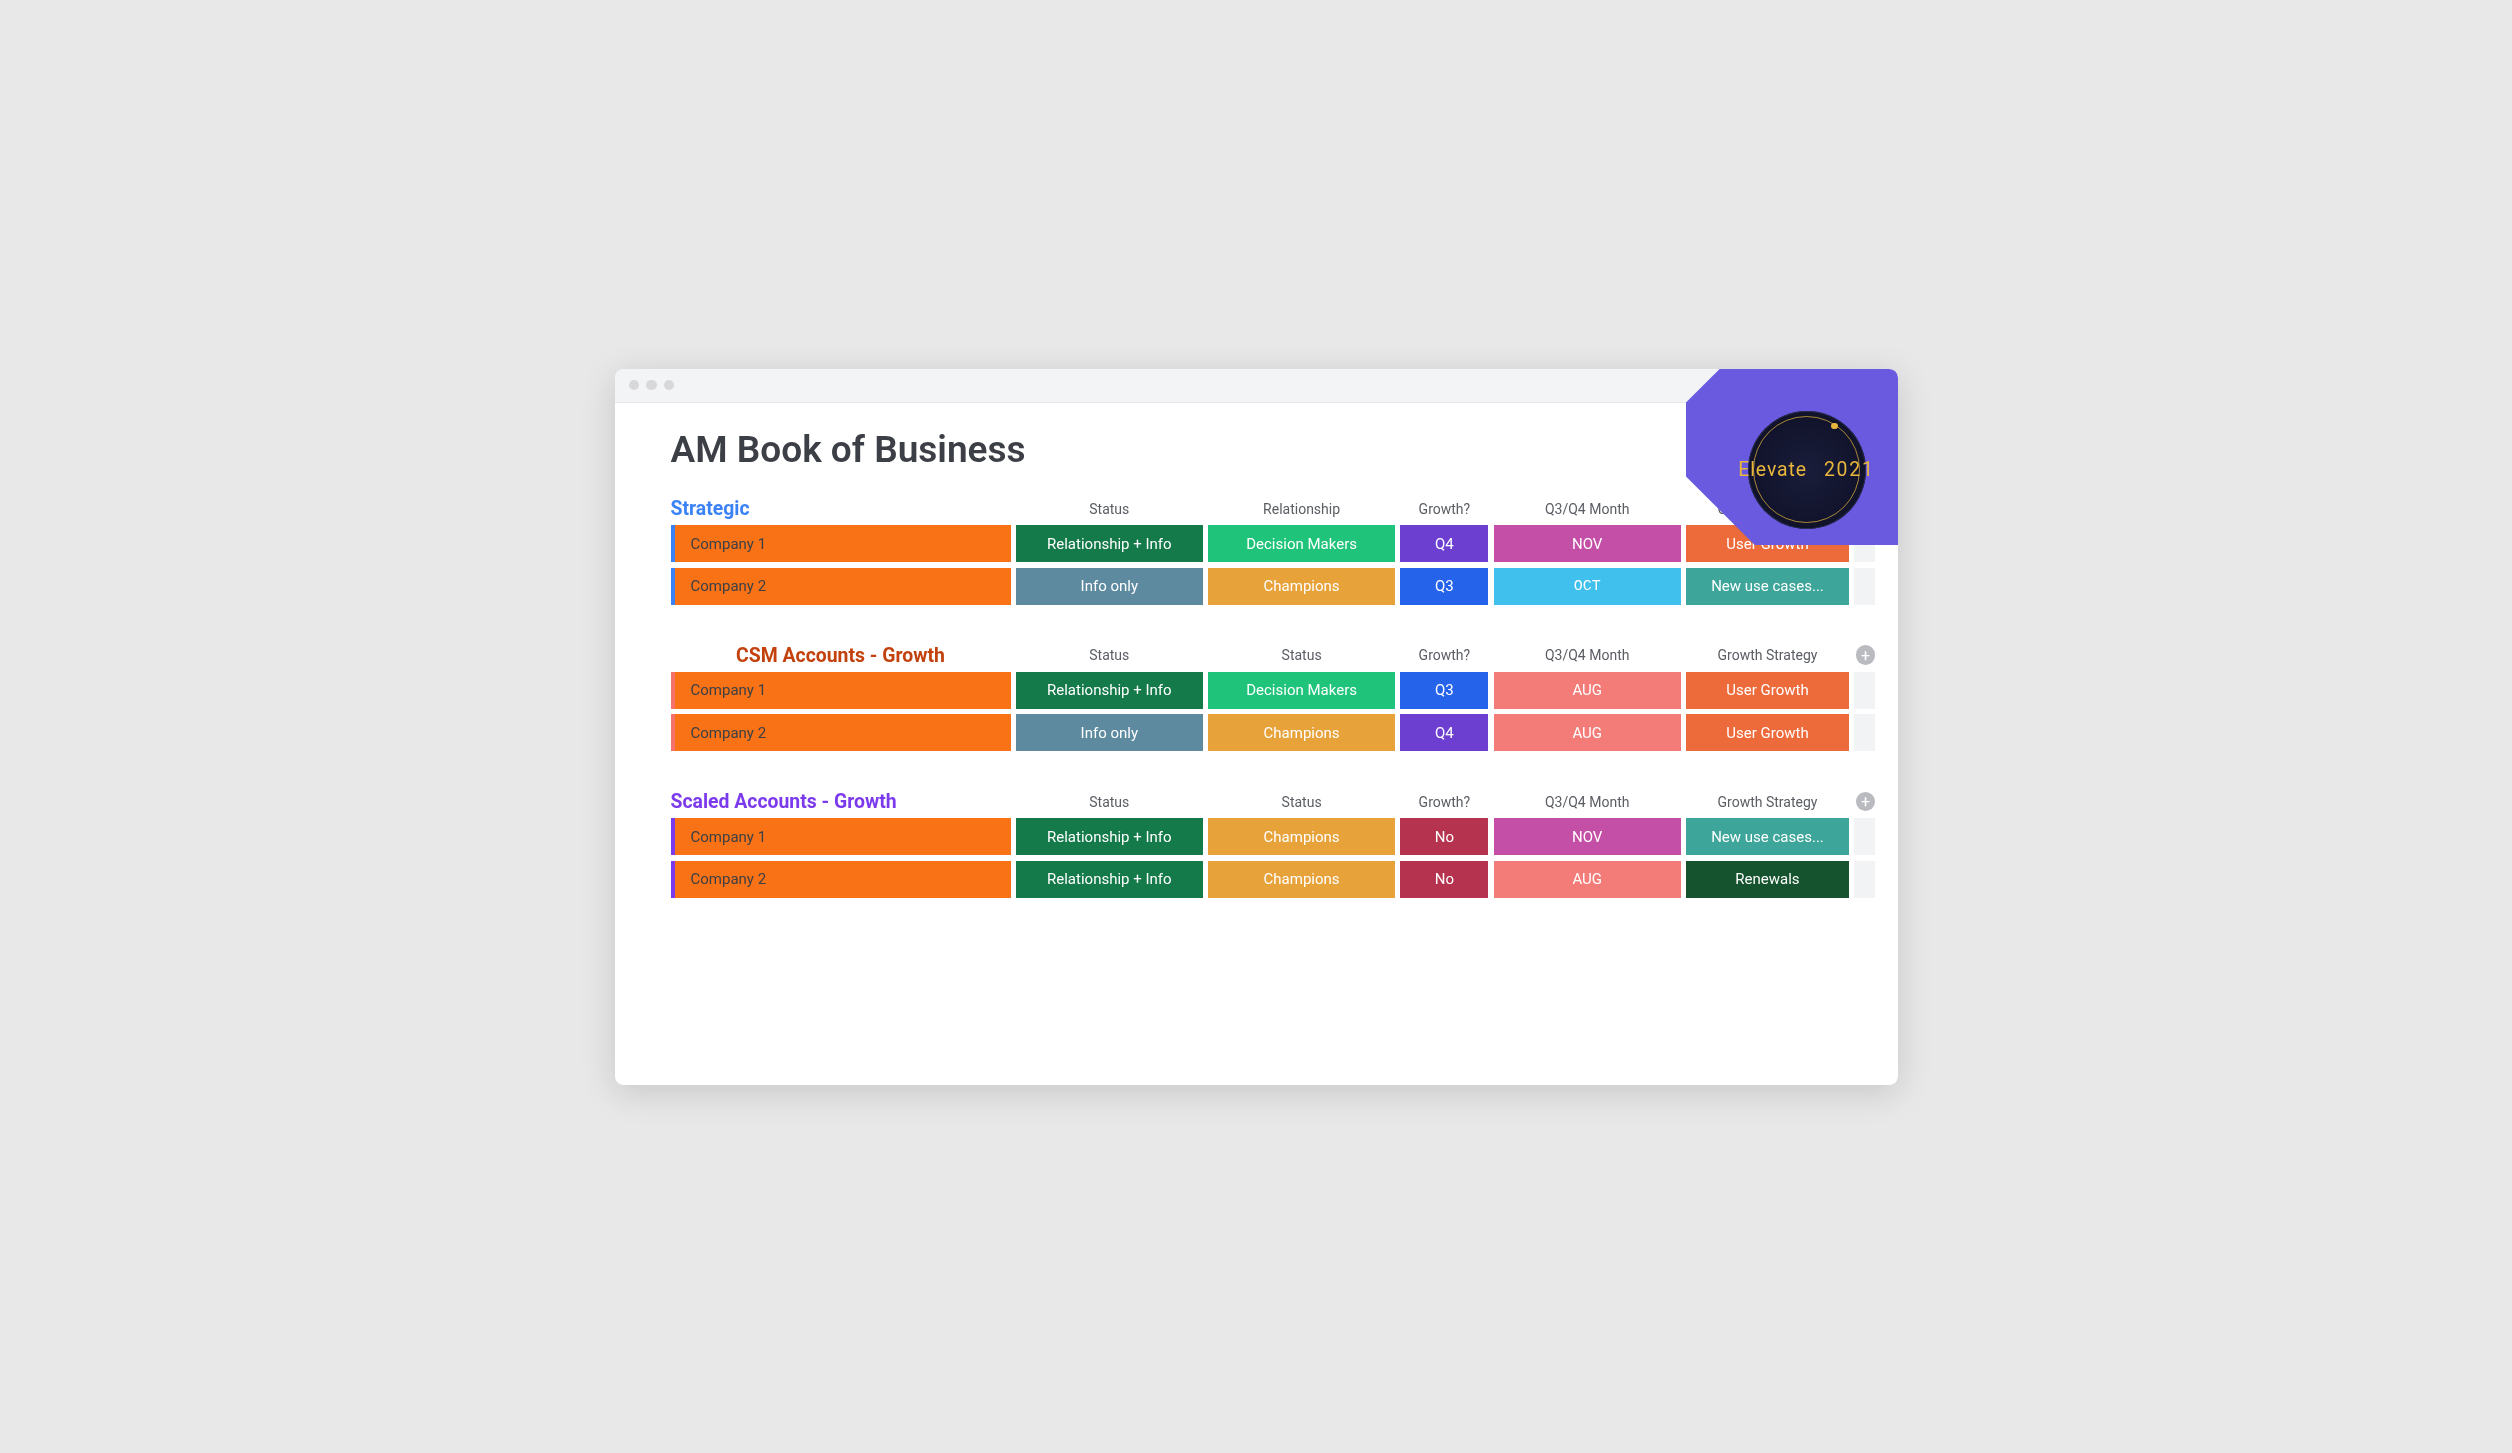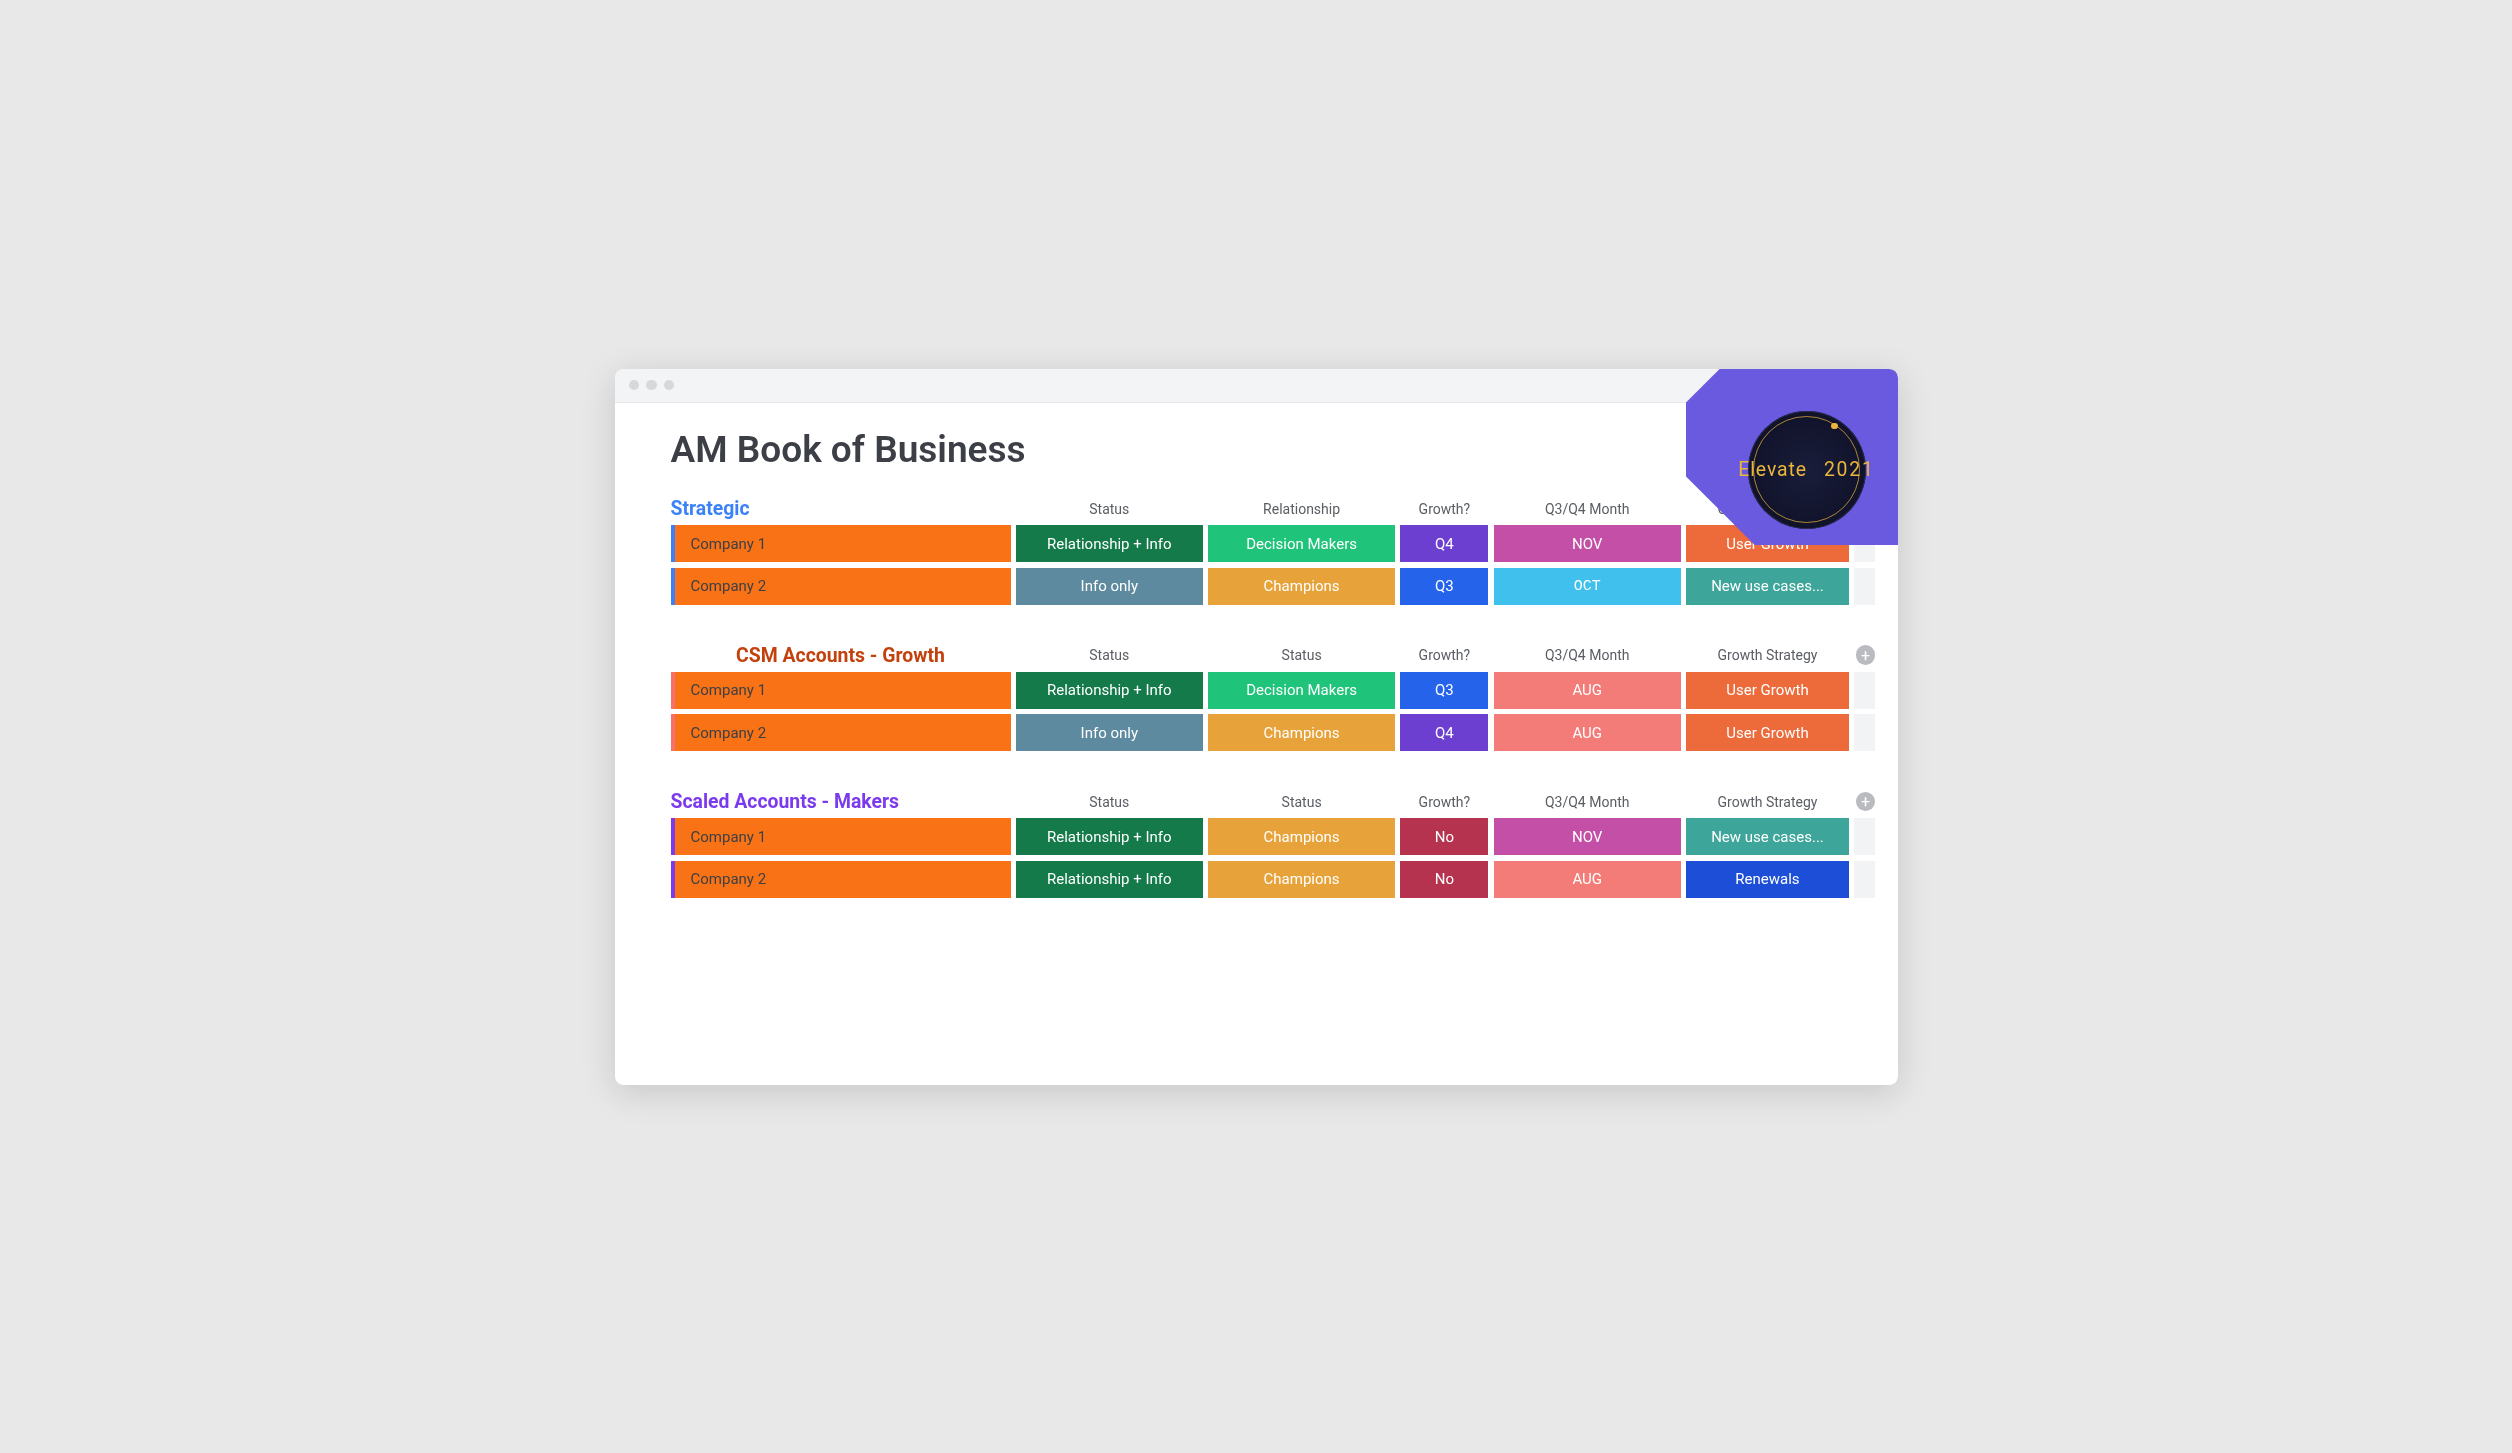--- a/index.html
+++ b/index.html
@@ -242,21 +242,21 @@
             <div class="pill" style="background: rgb(94, 138, 160);">Info only</div>
             <div class="pill" style="background: rgb(232, 162, 58);">Champions</div>
             <div class="pill" style="background: rgb(108, 63, 209);">Q4</div>
             <div class="pill" style="background: rgb(243, 123, 120);">AUG</div>
             <div class="pill" style="background: rgb(237, 106, 59);">User Growth</div>
             <div class="trail-cell"></div>
           </div>
         </div>
         <div class="section">
           <div class="section-head">
-            <div class="section-title accent-purple">Scaled Accounts - Makers</div>
+            <div class="section-title accent-purple">Scaled Accounts - Growth</div>
             <div class="col-head">Status</div>
             <div class="col-head">Status</div>
             <div class="col-head">Growth?</div>
             <div class="col-head">Q3/Q4 Month</div>
             <div class="col-head">Growth Strategy</div>
             <div class="plus-btn">
               <span>+</span>
             </div>
           </div>
           <div class="row">
@@ -267,21 +267,21 @@
             <div class="pill" style="background: rgb(196, 79, 166);">NOV</div>
             <div class="pill" style="background: rgb(62, 165, 154);">New use cases...</div>
             <div class="trail-cell"></div>
           </div>
           <div class="row">
             <div class="name-cell border-purple">Company 2</div>
             <div class="pill" style="background: rgb(20, 122, 74);">Relationship + Info</div>
             <div class="pill" style="background: rgb(232, 162, 58);">Champions</div>
             <div class="pill" style="background: rgb(181, 51, 79);">No</div>
             <div class="pill" style="background: rgb(243, 123, 120);">AUG</div>
-            <div class="pill" style="background: #1d4ed8;">Renewals</div>
+            <div class="pill" style="background: #14532d;">Renewals</div>
             <div class="trail-cell"></div>
           </div>
         </div>
       </div>
   </div>
 
 </div>
 
 
 </body></html>

